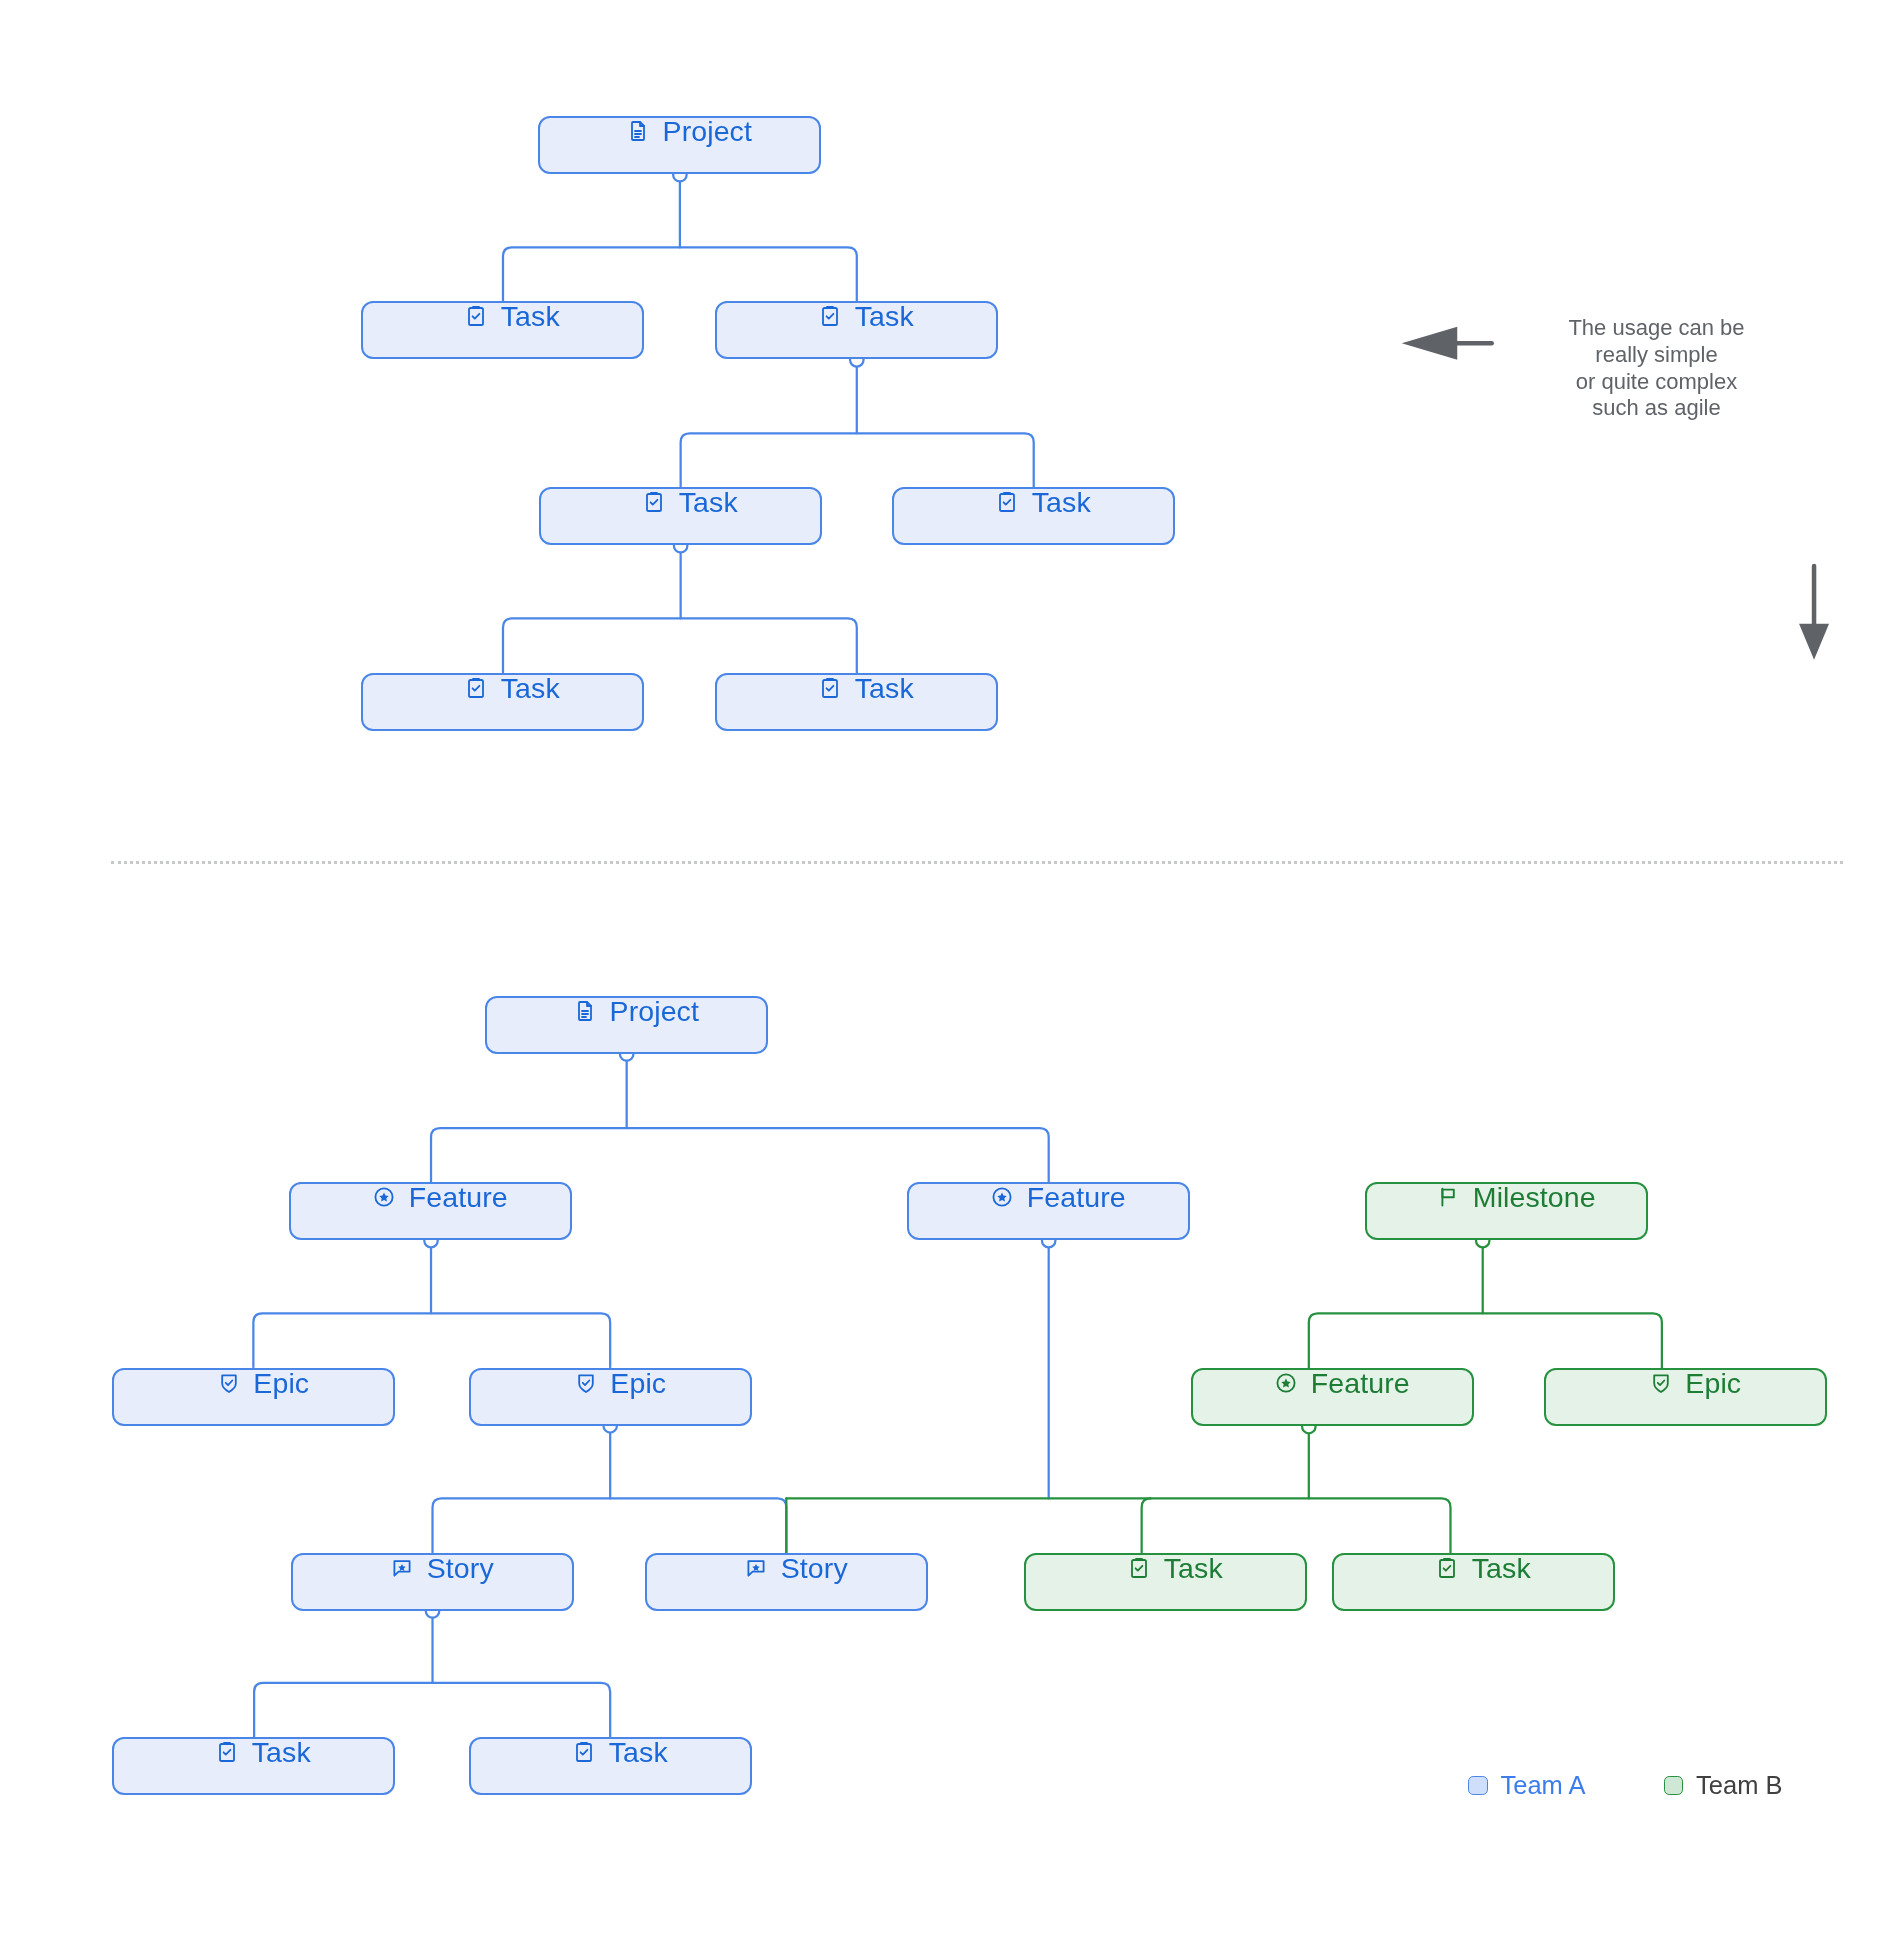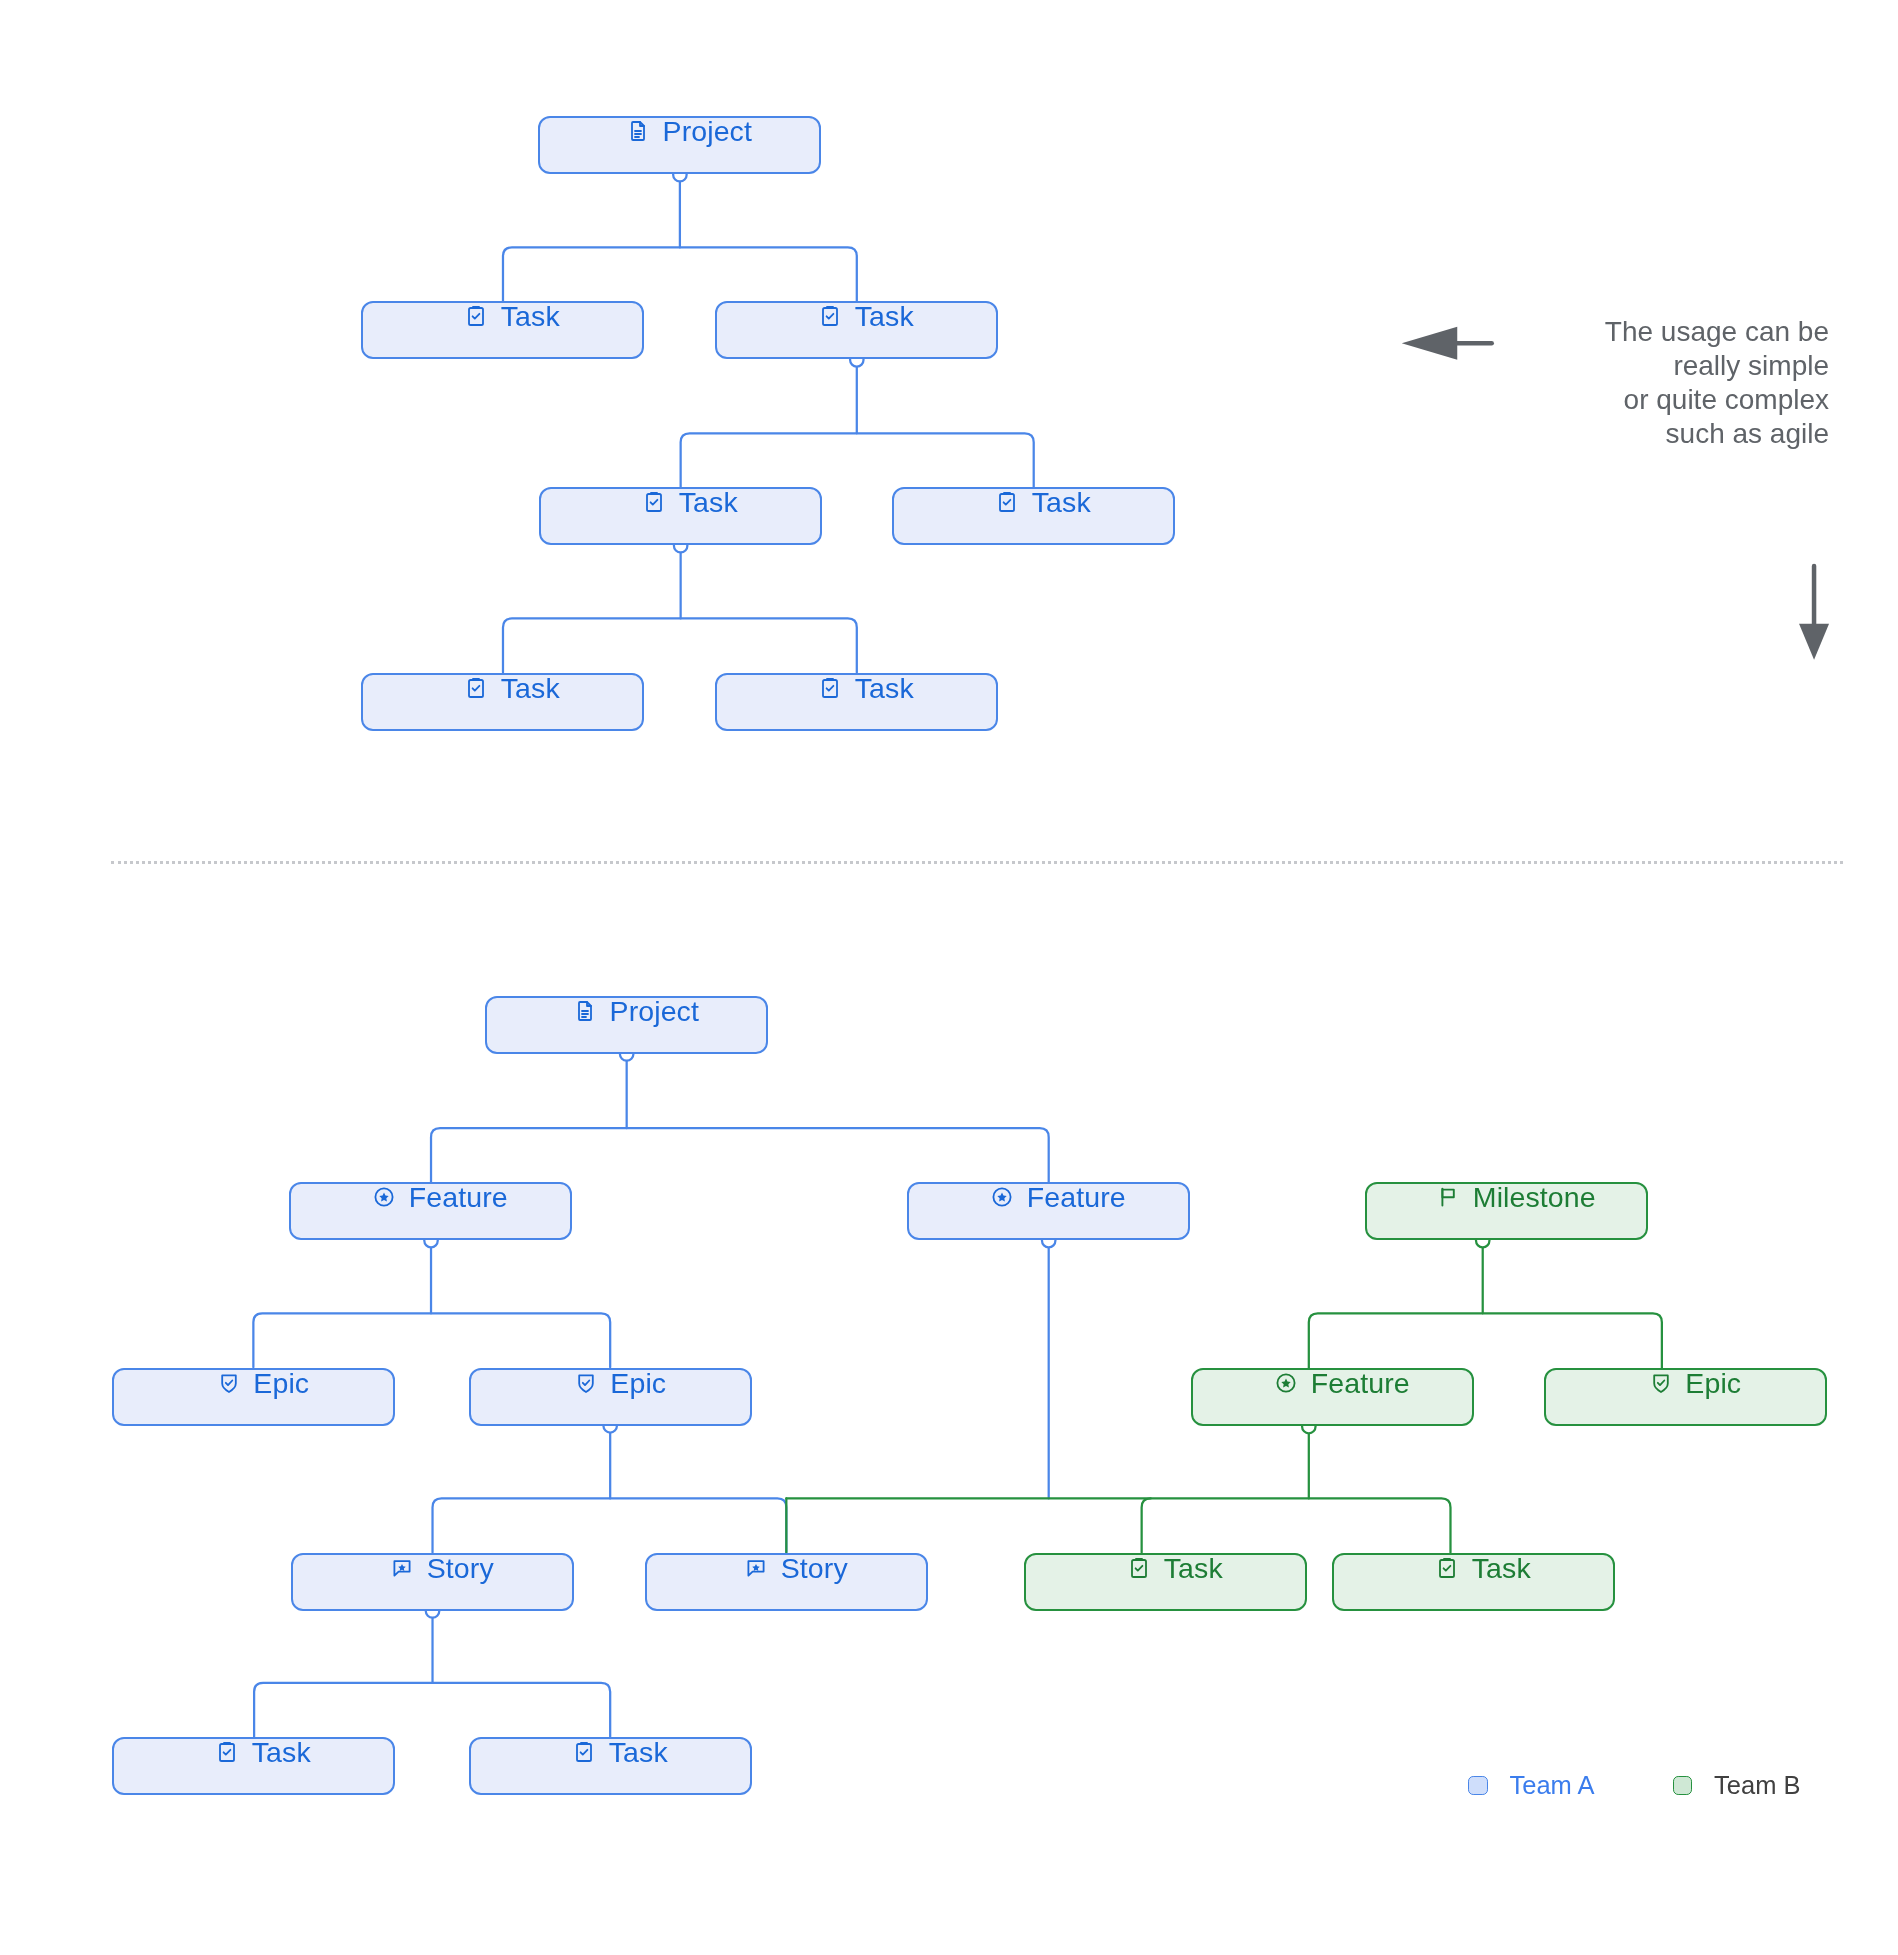--- a/index.html
+++ b/index.html
@@ -66,44 +66,44 @@
     width: 25.5px;
     height: 25.5px;
     flex: none;
   }
   .node .ico svg { display: block; }
 
   
   .annotation {
     position: absolute;
     color: #5f6368;
-    font-size: 28px;
+    font-size: 22px;
     line-height: 1.22;
-    text-align: right;
+    text-align: center;
     white-space: pre-line;
   }
 
   
   .divider {
     position: absolute;
     height: 0;
     border-top: 3px dotted #c6c8cc;
   }
 
   
   .legend {
     position: absolute;
     display: flex;
     align-items: center;
     gap: 78px;
   }
   .legend-item {
     display: flex;
     align-items: center;
-    gap: 22px;
+    gap: 13px;
     font-size: 25.5px;
   }
   .legend-swatch {
     width: 19.5px;
     height: 19.5px;
     border-radius: 5.2px;
     box-sizing: border-box;
   }
   .legend-item.blue { color: #3b7ded; }
   .legend-item.blue .legend-swatch { background: #cfdefb; border: 1.5px solid #4a86e8; }

